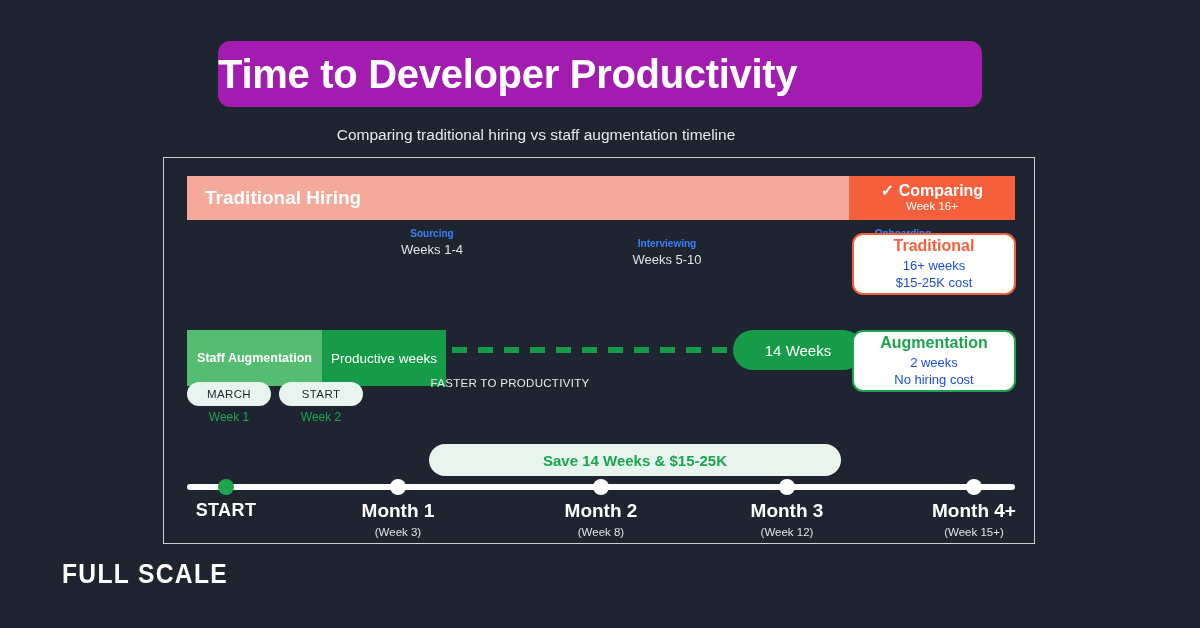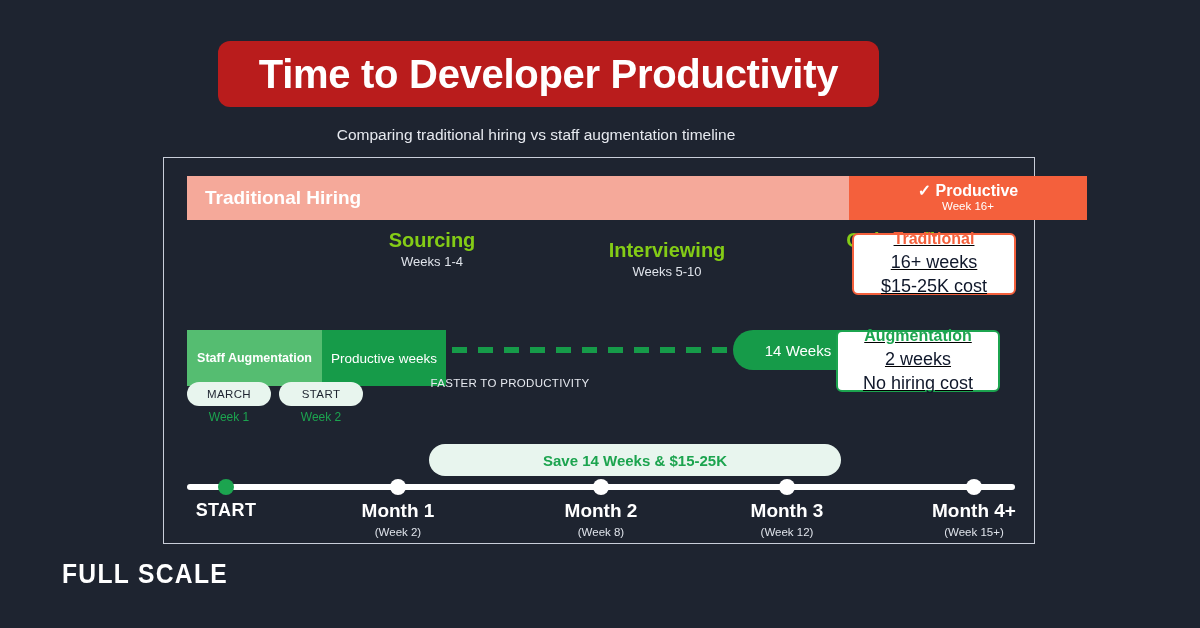--- a/index.html
+++ b/index.html
@@ -13,27 +13,26 @@
     font-family: "Liberation Sans", sans-serif;
     overflow: hidden;
     position: relative;
   }
 
   
   .title-bar {
     position: absolute;
     left: 218px;
     top: 41px;
-    width: 661px;
+    width: 764px;
     height: 66px;
-    background: #b91c1c;
+    background: #a21caf;
     border-radius: 12px;
     display: flex;
     align-items: center;
-    justify-content: center;
   }
   .title-bar .title-text {
     color: #ffffff;
     font-size: 40px;
     font-weight: bold;
     letter-spacing: -0.3px;
     line-height: 1;
   }
   .subtitle {
     position: absolute;
@@ -56,21 +55,21 @@
     border: 1.5px solid #c9ced9;
     box-sizing: border-box;
     background: #1e2430;
   }
 
   
   .trad-bar {
     position: absolute;
     left: 23px;
     top: 18px;
-    width: 900px;
+    width: 828px;
     height: 44px;
     display: flex;
   }
   .trad-bar-main {
     flex: 0 0 662px;
     background: #F5A99A;
     display: flex;
     align-items: center;
     padding-left: 18px;
     box-sizing: border-box;
@@ -100,68 +99,67 @@
     font-weight: 400;
     line-height: 1.3;
   }
 
   .phase {
     position: absolute;
     text-align: center;
     width: 170px;
   }
   .phase .p-name {
-    color: #84cc16;
-    font-size: 20px;
+    color: #3b82f6;
+    font-size: 10px;
     font-weight: bold;
     line-height: 1.25;
     text-align: center;
   }
   .phase .p-weeks {
     color: #dfe3ea;
     font-size: 13px;
     font-weight: 400;
     line-height: 1.45;
   }
   .phase-0 { left: 183px; top: 70px; }
   .phase-1 { left: 418px; top: 70px; margin-top: 10px; }
   .phase-2 { left: 654px; top: 70px; }
 
   .side-card {
     position: absolute;
     background: #ffffff;
-    border-radius: 6px;
+    border-radius: 11px;
     display: flex;
     flex-direction: column;
     align-items: center;
     justify-content: center;
     box-sizing: border-box;
-    text-decoration: underline;
   }
   .side-card .sc-title {
     font-size: 16px;
     font-weight: bold;
     line-height: 1.3;
   }
   .side-card .sc-line {
-    color: #0f172a;
-    font-size: 18px;
+    color: #1d4ed8;
+    font-size: 13px;
     font-weight: 400;
     line-height: 1.35;
   }
   .card-traditional {
     left: 688px;
     top: 75px;
     width: 164px;
     height: 62px;
     border: 2px solid #F4603C;
   }
   .card-traditional .sc-title { color: #F4603C; }
   .card-augmentation {
-    left: 672px;
+    left: 688px;
     top: 172px;
     width: 164px;
     height: 62px;
     border: 2px solid #1CA44F;
   }
   .card-augmentation .sc-title { color: #1CA44F; }
 
   
   .aug-bar {
     position: absolute;
@@ -347,21 +345,21 @@
 </div>
 <div class="subtitle">Comparing traditional hiring vs staff augmentation timeline</div>
 
 <div class="panel">
 
   <div class="trad-bar">
     <div class="trad-bar-main">
       <span class="lbl">Traditional Hiring</span>
     </div>
     <div class="trad-bar-prod">
-      <span class="p1">✓ Productive</span>
+      <span class="p1">✓ Comparing</span>
       <span class="p2">Week 16+</span>
     </div>
   </div>
 
   <div class="phase phase-0">
     <div class="p-name">Sourcing</div>
     <div class="p-weeks">Weeks 1-4</div>
   </div>
   <div class="phase phase-1">
     <div class="p-name">Interviewing</div>
@@ -424,21 +422,21 @@
 
   <div class="tl-dot start" style="left:62px;"></div>
   <div class="tl-text" style="left:62px;">
     <div class="t1 big">START</div>
     <div class="t2"></div>
   </div>
 
   <div class="tl-dot" style="left:234px;"></div>
   <div class="tl-text" style="left:234px;">
     <div class="t1">Month 1</div>
-    <div class="t2">(Week 2)</div>
+    <div class="t2">(Week 3)</div>
   </div>
 
   <div class="tl-dot" style="left:437px;"></div>
   <div class="tl-text" style="left:437px;">
     <div class="t1">Month 2</div>
     <div class="t2">(Week 8)</div>
   </div>
 
   <div class="tl-dot" style="left:623px;"></div>
   <div class="tl-text" style="left:623px;">

